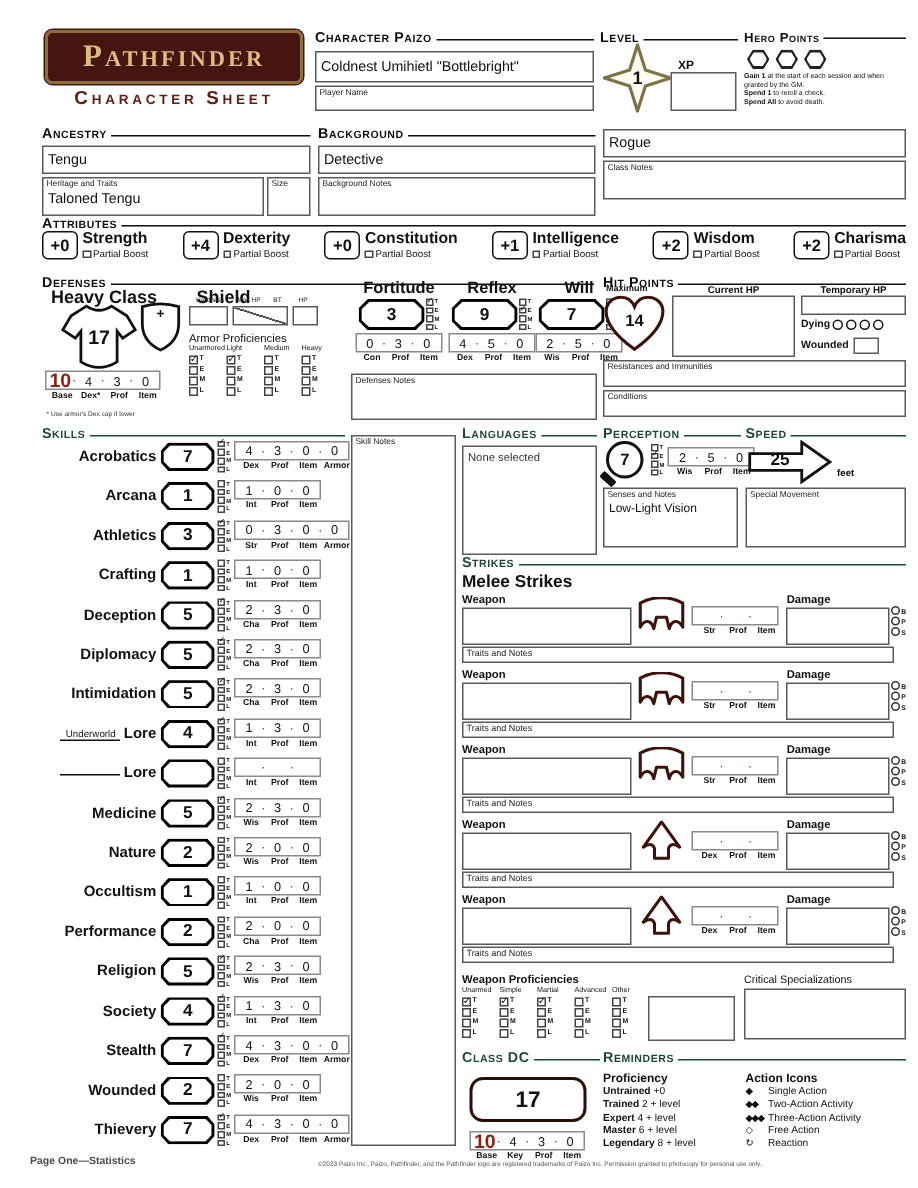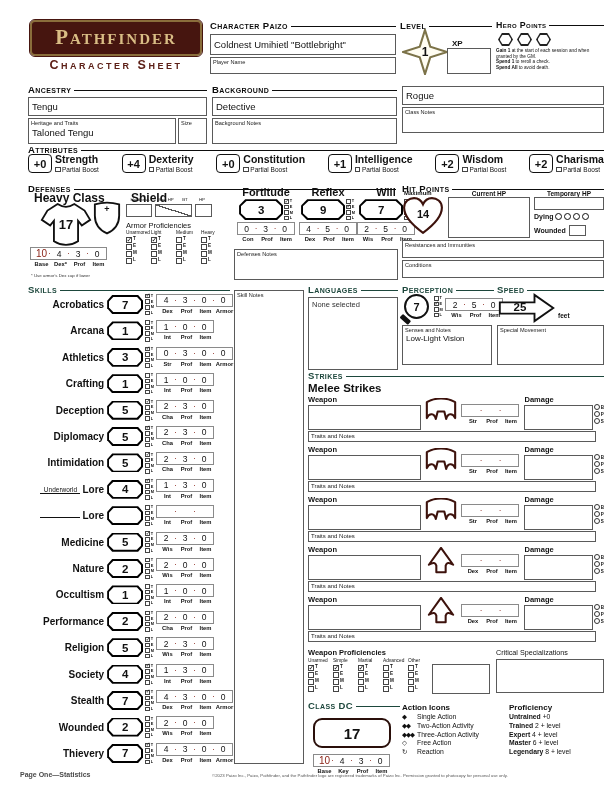--- a/index.html
+++ b/index.html
@@ -24,21 +24,21 @@
 .teml-r{display:flex;align-items:center;gap:1px}
 .cb{position:relative;flex:none;width:4.6px;height:4.6px;border:.8px solid #444;background:#fff}
 .cb.checked::after{content:"\2713";position:absolute;left:-.5px;top:-1.5px;font-size:5.5px;line-height:1;color:#111}
 .teml-l{font-size:3.9px;font-weight:700;line-height:1}
 .teml.lg .cb{width:6px;height:6px}
 .teml.lg .cb.checked::after{font-size:7px;top:-1.5px}
 .teml.lg .teml-l{font-size:4.6px}
 
 .bd{display:flex;flex-direction:column;flex:none}
 .bd-box{display:inline-flex;align-items:center;border:1px solid #8a8a8a;background:#fff;height:13px;padding:0 2px;width:max-content}
-.bd-base{width:14px;text-align:right;font-weight:400;font-size:10px;color:#8b2318}
+.bd-base{width:14px;text-align:right;font-weight:700;font-size:13px;color:#8b2318}
 .bd-num{width:14px;text-align:center;font-size:8.5px}
 .bd-dot{width:5px;text-align:center;font-size:8px;color:#8b2318}
 .bd-labels{display:flex;padding-left:2px}
 .bd-lbl{width:19px;text-align:center;font-weight:700;font-size:5.8px;line-height:1.4}
 
 .attr{display:flex;align-items:flex-start;gap:3px}
 .attr-mod{width:24px;height:19px;border:1.7px solid #111;border-radius:4px;display:flex;align-items:center;justify-content:center;font-weight:700;font-size:11px;background:#fff}
 .attr-name{font-weight:700;font-size:10.5px;line-height:1}
 .attr-pb{display:flex;align-items:center;gap:1.5px;font-size:6.5px;margin-top:1.5px}
 .attr-pb .cb{width:5.5px;height:5.5px}
@@ -1831,42 +1831,46 @@
         <div class="bd-labels">
           <span class="bd-lbl">Base</span>
           <span class="bd-lbl">Key</span>
           <span class="bd-lbl">Prof</span>
           <span class="bd-lbl">Item</span>
         </div>
       </div>
   </div>
 
   <div class="abs" style="left:402px;top:700px;width:202px">
+    <div class="sh green">
+        <span>Reminders</span>
+        <span class="rule"></span>
+      </div>
     <div style="display:flex">
+      <div style="width:95px">
+        <div class="rem-h">Proficiency</div>
+        <div>
+
+        <div class="rem-row"><b>Untrained</b> <span>+0</span></div>
+            <div class="rem-row"><b>Trained</b> <span>2 + level</span></div>
+            <div class="rem-row"><b>Expert</b> <span>4 + level</span></div>
+            <div class="rem-row"><b>Master</b> <span>6 + level</span></div>
+            <div class="rem-row"><b>Legendary</b> <span>8 + level</span></div>
+          </div>
+      </div>
       <div style="flex:1">
         <div class="rem-h">Action Icons</div>
         <div>
 
         <div class="rem-row"><span class="ai">◆</span><span>Single Action</span></div>
             <div class="rem-row"><span class="ai">◆◆</span><span>Two-Action Activity</span></div>
             <div class="rem-row"><span class="ai">◆◆◆</span><span>Three-Action Activity</span></div>
             <div class="rem-row"><span class="ai">◇</span><span>Free Action</span></div>
             <div class="rem-row"><span class="ai">↻</span><span>Reaction</span></div>
           </div>
       </div>
-      <div style="width:95px">
-        <div class="rem-h">Proficiency</div>
-        <div>
-
-        <div class="rem-row"><b>Untrained</b> <span>+0</span></div>
-            <div class="rem-row"><b>Trained</b> <span>2 + level</span></div>
-            <div class="rem-row"><b>Expert</b> <span>4 + level</span></div>
-            <div class="rem-row"><b>Master</b> <span>6 + level</span></div>
-            <div class="rem-row"><b>Legendary</b> <span>8 + level</span></div>
-          </div>
-      </div>
     </div>
   </div>
 
   <div class="abs footer-l" style="left:20px;top:771px">Page One—Statistics</div>
   <div class="abs footer-r" style="left:212px;top:773px;width:392px">©2023 Paizo Inc., Paizo, Pathfinder, and the Pathfinder logo are registered trademarks of Paizo Inc. Permission granted to photocopy for personal use only.</div>
 
 </div>
 
 </body></html>

